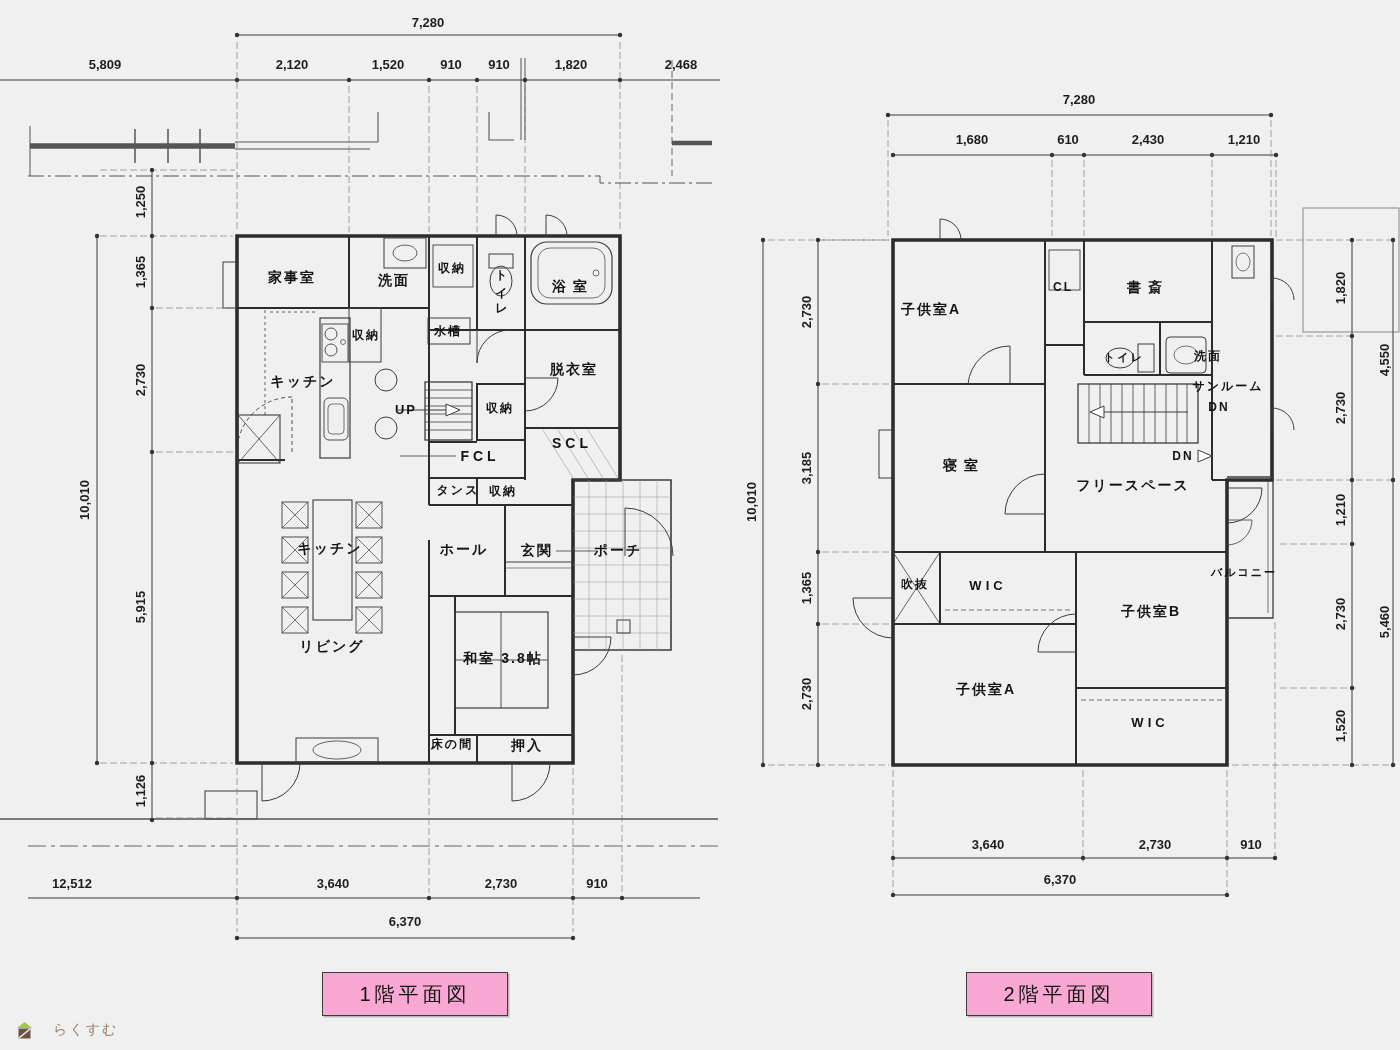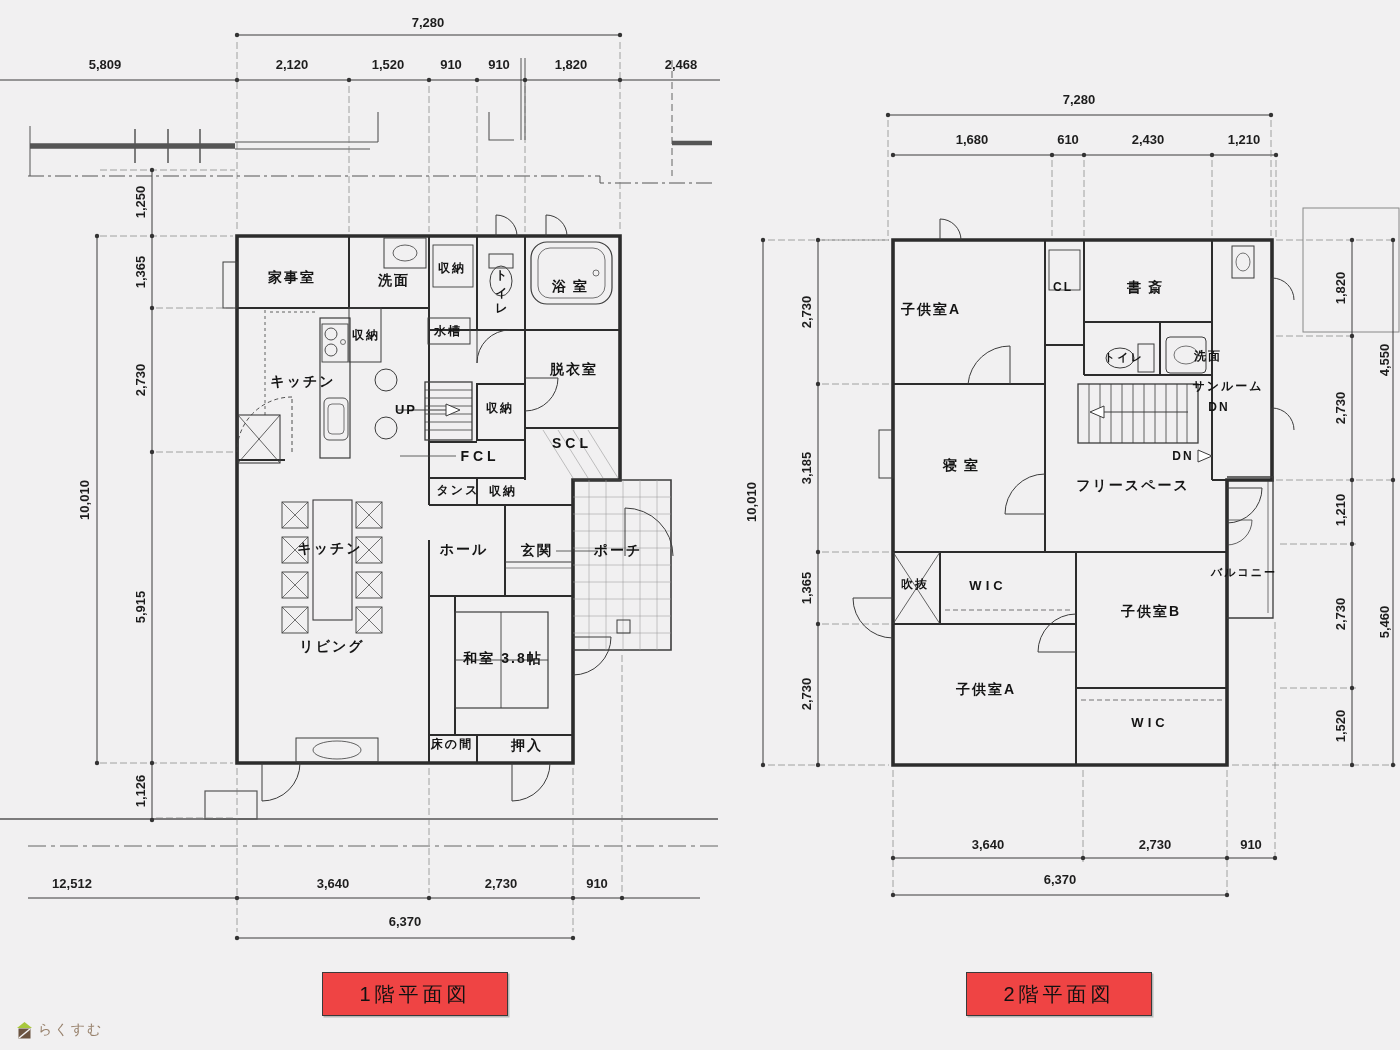--- a/index.html
+++ b/index.html
@@ -4,23 +4,23 @@
 <style>
   html,body{margin:0;padding:0}
   body{width:1400px;height:1050px;background:#f1f0f1;font-family:"Liberation Sans",sans-serif;position:relative;overflow:hidden}
   #plan-svg{position:absolute;left:0;top:0}
   .lb{position:absolute;transform:translate(-50%,-50%);font-size:14px;color:#141414;letter-spacing:2px;white-space:nowrap;font-weight:600}
   .s12{font-size:12px}.s11{font-size:11px}.s13{font-size:13px}
   .sp6{letter-spacing:7px}.sp4{letter-spacing:4px}
   .vt{writing-mode:vertical-rl;letter-spacing:3px}
   .dim{position:absolute;transform:translate(-50%,-50%);font-size:13px;font-weight:700;color:#1d1d1d;letter-spacing:0;white-space:nowrap}
   .dv{transform:translate(-50%,-50%) rotate(-90deg)}
-  .titlebox{position:absolute;width:184px;height:42px;border:1.6px solid #3a3a3a;background:#ef4444;display:flex;align-items:center;justify-content:center;box-shadow:1.5px 1.5px 0 #b9b9b9}
+  .titlebox{position:absolute;width:184px;height:42px;border:1.6px solid #3a3a3a;background:#f9a8d4;display:flex;align-items:center;justify-content:center;box-shadow:1.5px 1.5px 0 #b9b9b9}
   .titlebox span{font-size:20px;letter-spacing:4px;color:#111}
-  .logo{position:absolute;left:16px;top:1021px;display:flex;align-items:center;gap:5px}
+  .logo{position:absolute;left:16px;top:1021px;display:flex;align-items:center;gap:20px}
   .logo span{color:#97806b;font-size:14px;letter-spacing:2px}
 </style>
 </head>
 <body>
 
 <svg id="plan-svg" width="1400" height="1050" viewBox="0 0 1400 1050">
 
   <g stroke="#555" fill="none">
     <path d="M30,146 H235" stroke-width="5.5"></path>
     <path d="M135,129 V163 M168,129 V163 M200,129 V163" stroke-width="1.5"></path>

